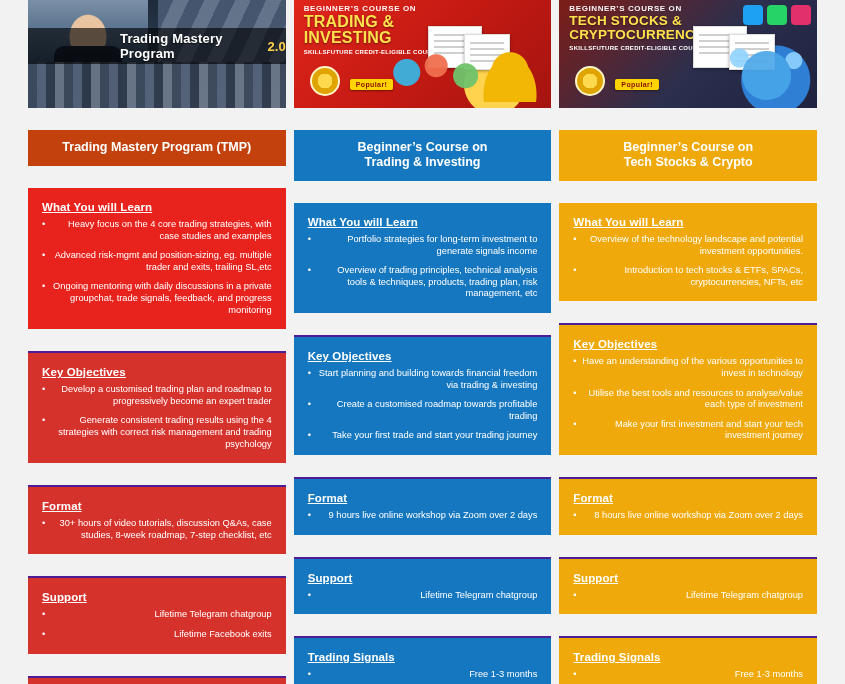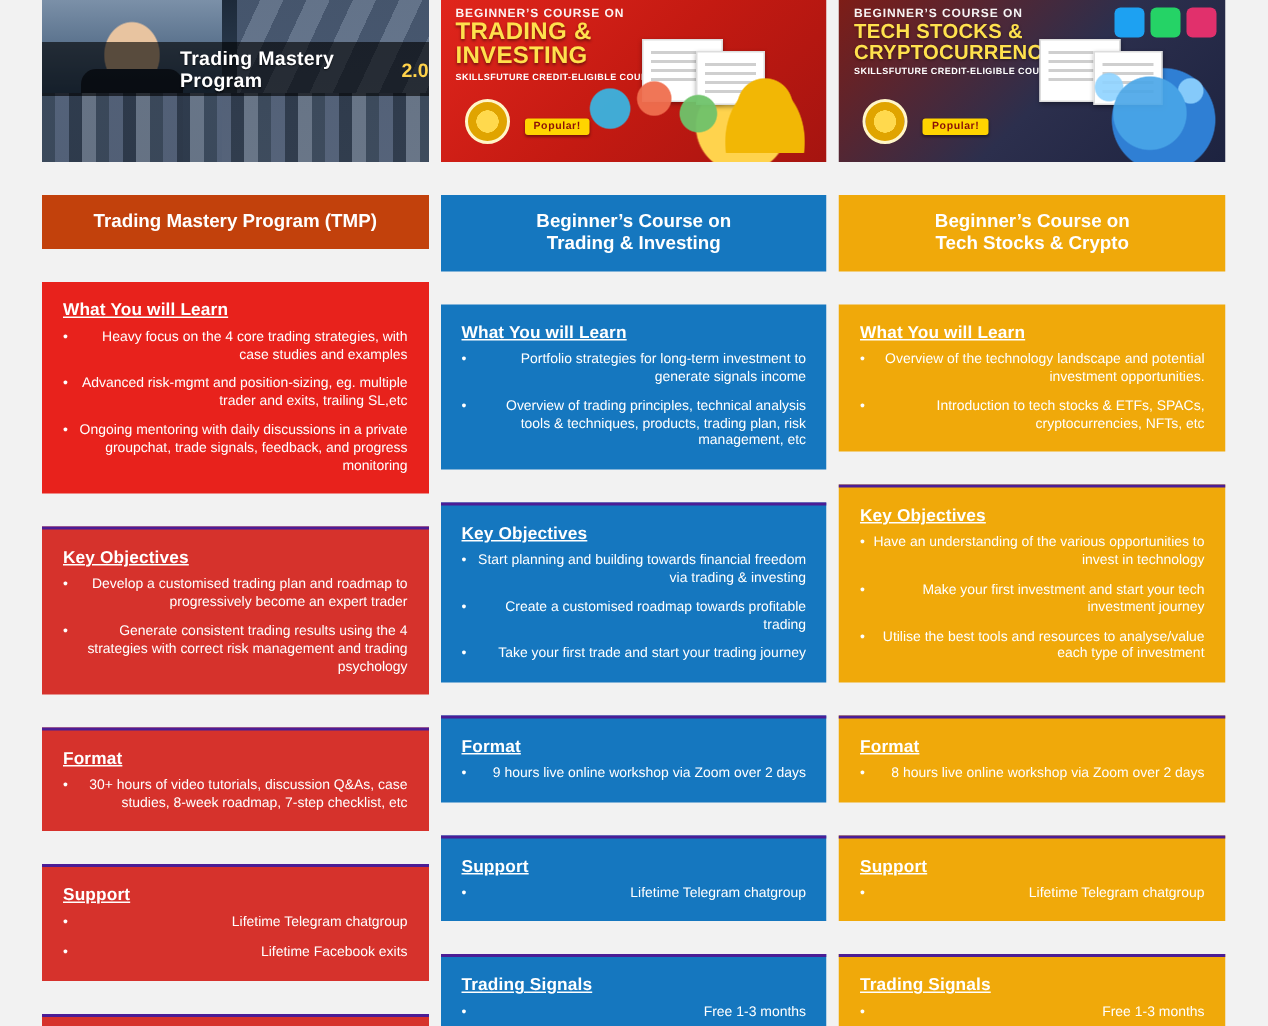--- a/index.html
+++ b/index.html
@@ -351,22 +351,22 @@
       <ul class="bullets">
         <li>Overview of the technology landscape and potential investment opportunities.</li>
         <li>Introduction to tech stocks &amp; ETFs, SPACs, cryptocurrencies, NFTs, etc</li>
       </ul>
     </div>
 
     <div class="sec bg-amber">
       <div class="sec-title">Key Objectives</div>
       <ul class="bullets">
         <li>Have an understanding of the various opportunities to invest in technology</li>
+        <li>Utilise the best tools and resources to analyse/value each type of investment</li>
         <li>Make your first investment and start your tech investment journey</li>
-        <li>Utilise the best tools and resources to analyse/value each type of investment</li>
       </ul>
     </div>
 
     <div class="sec bg-amber">
       <div class="sec-title">Format</div>
       <ul class="bullets">
         <li>8 hours live online workshop via Zoom over 2 days</li>
       </ul>
     </div>
 

